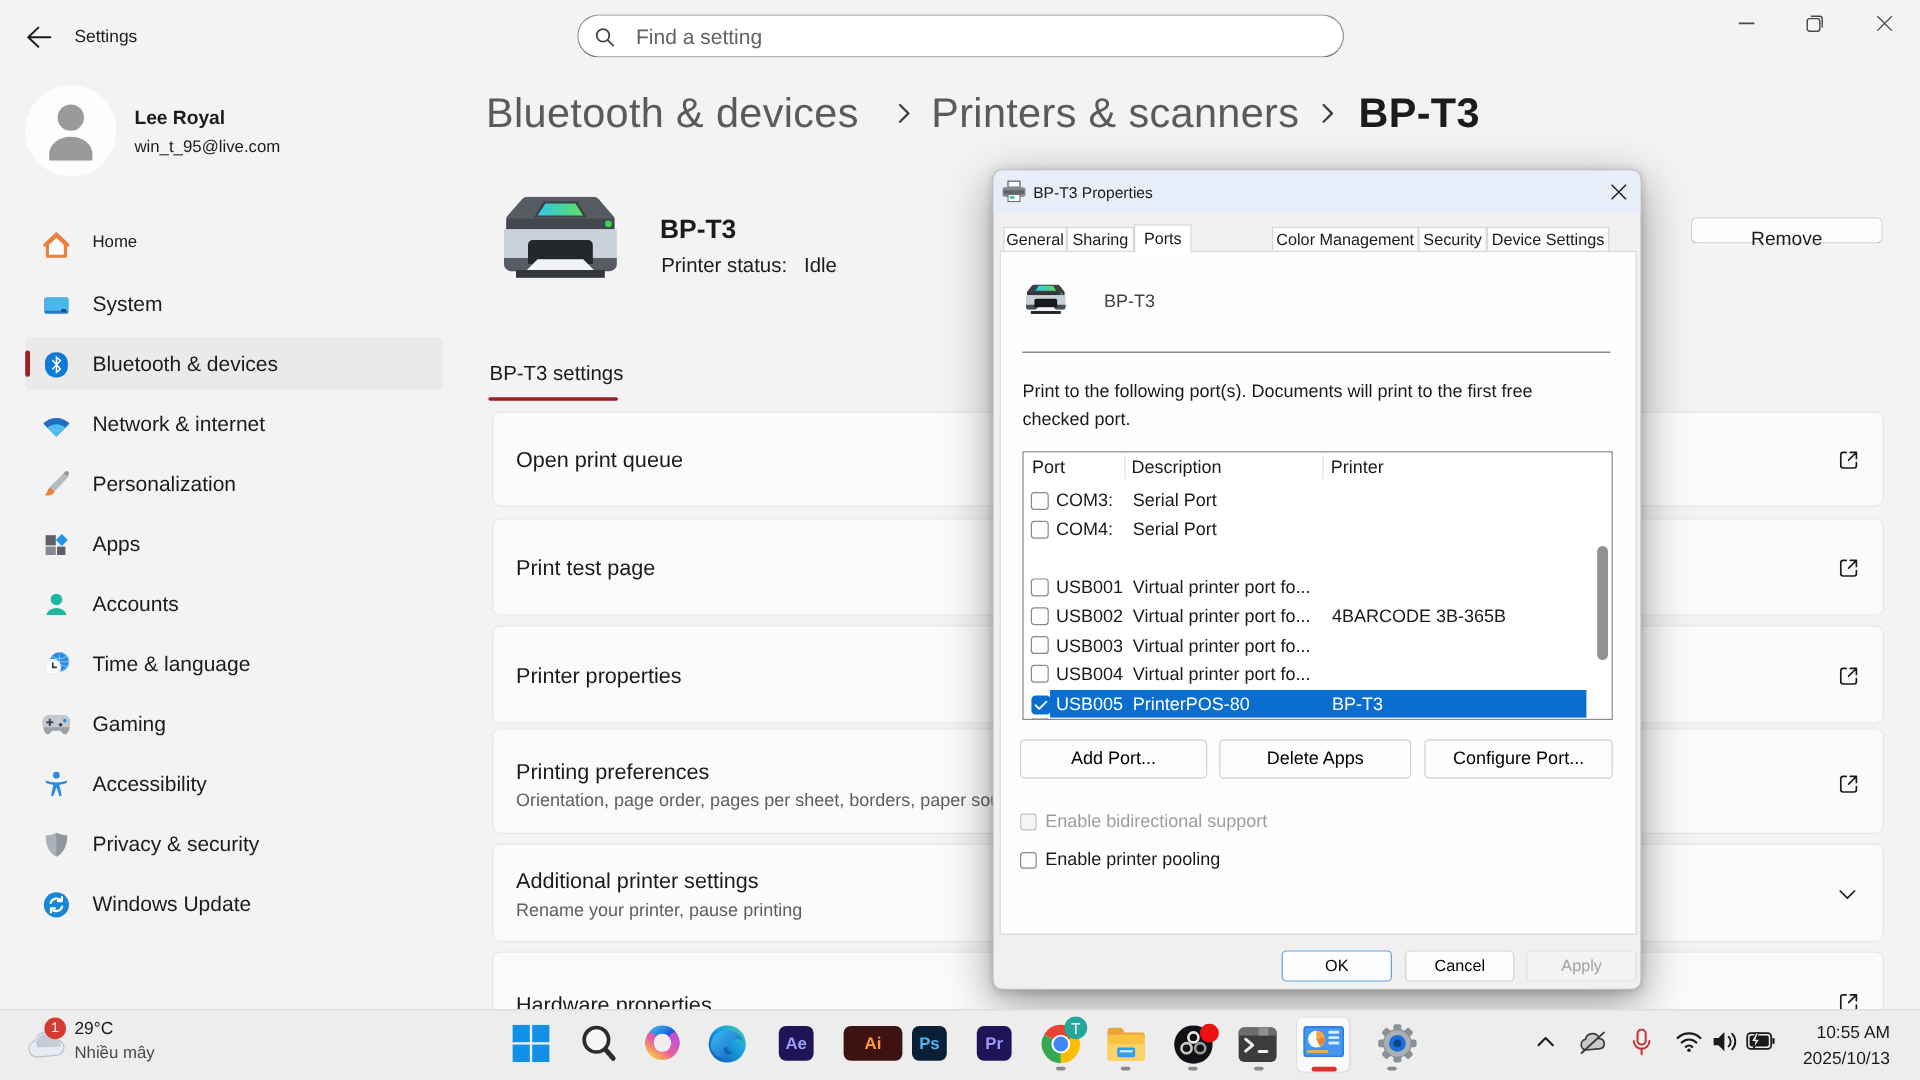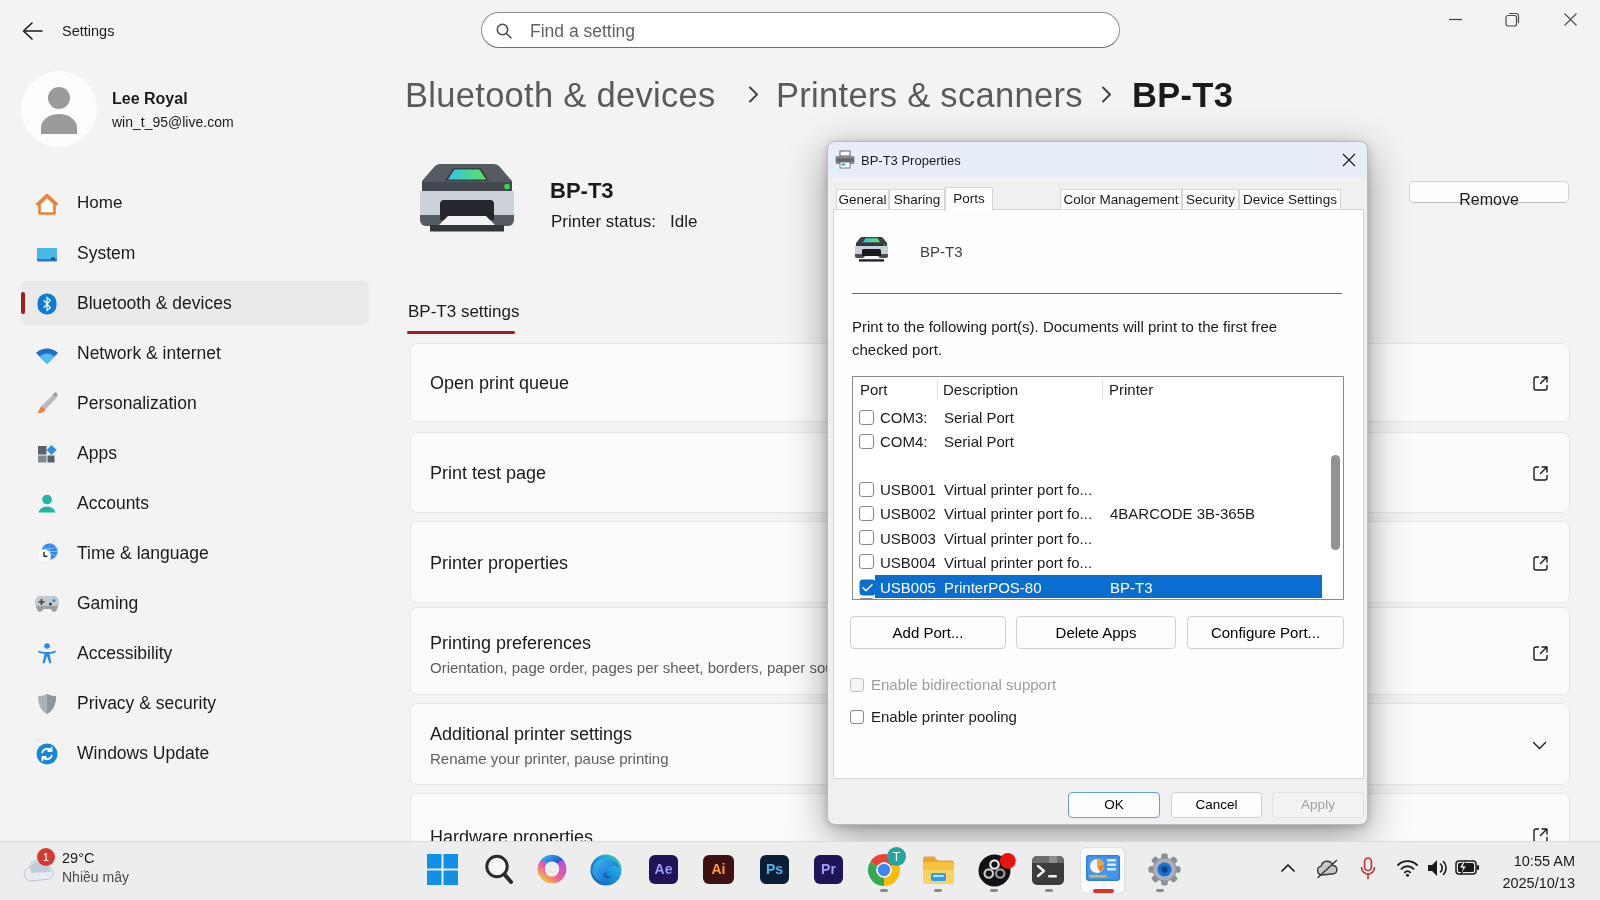--- a/index.html
+++ b/index.html
@@ -45,21 +45,21 @@
 <div class="abs" style="left:112px; top:90px; font-size:16px; font-weight:bold;">Lee Royal</div>
 <div class="abs" style="left:112px; top:114px; font-size:14px;">win_t_95@live.com</div>
 
 <div class="abs" style="left:21px; top:281px; width:348px; height:44px; background:#eaeaea; border-radius:5px;"></div>
 <div class="abs" style="left:21px; top:292px; width:3.5px; height:22px; background:#9f1d23; border-radius:2px;"></div>
 
 <svg class="abs" style="left:36px; top:193px;" width="22" height="22" viewBox="0 0 22 22">
     <path d="M3.5 20.5 v-10 L11 3.5 L18.5 10.5 v10 Z" fill="#fdfdfd" stroke="#e8823a" stroke-width="2.6" stroke-linejoin="round"></path>
     <path d="M1.2 11.2 L11 2 L20.8 11.2" fill="none" stroke="#e8823a" stroke-width="2.6" stroke-linecap="round" stroke-linejoin="round"></path>
   </svg>
-<div class="abs" style="left:77px; top:193px; font-size:17px;">Home</div>
+<div class="abs" style="left:77px; top:193px; font-size:14px;">Home</div>
 
 <svg class="abs" style="left:36px; top:244px;" width="22" height="22" viewBox="0 0 22 22">
     <rect x="1" y="4" width="20" height="13.5" rx="1.5" fill="#2c77c4"></rect>
     <rect x="1" y="4" width="20" height="11" rx="1.5" fill="#47b8e8"></rect>
     <rect x="15" y="13.5" width="4" height="2.5" fill="#1a4e84"></rect>
   </svg>
 <div class="abs" style="left:77px; top:243px; font-size:17.5px;">System</div>
 
 <svg class="abs" style="left:36px; top:293px;" width="22" height="22" viewBox="0 0 22 22">
     <rect x="1.5" y="0.5" width="19" height="21" rx="9" fill="#0e7ad8"></rect>
@@ -384,21 +384,21 @@
   <linearGradient id="ed2" x1="0" y1="0" x2="1" y2="1">
         <stop offset="0" stop-color="#35c1f1"></stop>
         <stop offset="1" stop-color="#2052cb"></stop>
       </linearGradient>
     </defs>
   <circle cx="17" cy="17" r="15.5" fill="url(#ed1)"></circle>
   <path d="M3.5 20 C2.5 12 8.5 5.5 16.5 5.5 C24 5.5 29.5 10 30.5 15.5 C29 13.5 26 12.5 23 13 C19.5 13.6 17 16 17.3 19.3 C14.5 20.5 14 25.5 19 29.3 C11.5 30.3 5 25.5 3.5 20 Z" fill="url(#ed2)"></path>
   <path d="M17.3 19.3 C17.2 21.8 19 23.8 22 24.2 C20 26.5 15.5 25.8 14.1 22.6 C13.2 20.4 15 19.8 17.3 19.3 Z" fill="#0b4e9e" opacity="0.55"></path>
 </svg>
 <div class="abs" style="left:649px; top:855px; width:29px; height:29px; background:#1f1456; border-radius:6px; color:#9e9bfa; font-size:14px; font-weight:bold; text-align:center; line-height:29px;">Ae</div>
-<div class="abs" style="left:703px; top:855px; width:31px; height:29px; background:#3e1212; border-radius:6px; color:#ff9c3c; font-size:14px; font-weight:bold; text-align:center; line-height:29px;">Ai</div>
+<div class="abs" style="left:703px; top:855px; width:49px; height:29px; background:#3e1212; border-radius:6px; color:#ff9c3c; font-size:14px; font-weight:bold; text-align:center; line-height:29px;">Ai</div>
 <div class="abs" style="left:760px; top:855px; width:29px; height:29px; background:#0a1f36; border-radius:6px; color:#52b1ef; font-size:14px; font-weight:bold; text-align:center; line-height:29px;">Ps</div>
 <div class="abs" style="left:814px; top:855px; width:29px; height:29px; background:#1f1456; border-radius:6px; color:#9e9bfa; font-size:14px; font-weight:bold; text-align:center; line-height:29px;">Pr</div>
 <svg class="abs" style="left:867px; top:846px;" width="40" height="42" viewBox="0 0 40 42">
   <circle cx="17" cy="24" r="16" fill="#fff"></circle>
   <path d="M17 24 L3.14 16 A16 16 0 0 1 30.86 16 Z" fill="#ea4335"></path>
   <path d="M17 24 L3.14 16 A16 16 0 0 0 17 40 Z" fill="#34a853"></path>
   <path d="M17 24 L17 40 A16 16 0 0 0 30.86 16 Z" fill="#fbbc05"></path>
   <circle cx="17" cy="24" r="7.8" fill="#fff"></circle>
     <circle cx="17" cy="24" r="6.2" fill="#4285f4"></circle>
   <circle cx="29.5" cy="10.5" r="9.5" fill="#26a69a"></circle>

